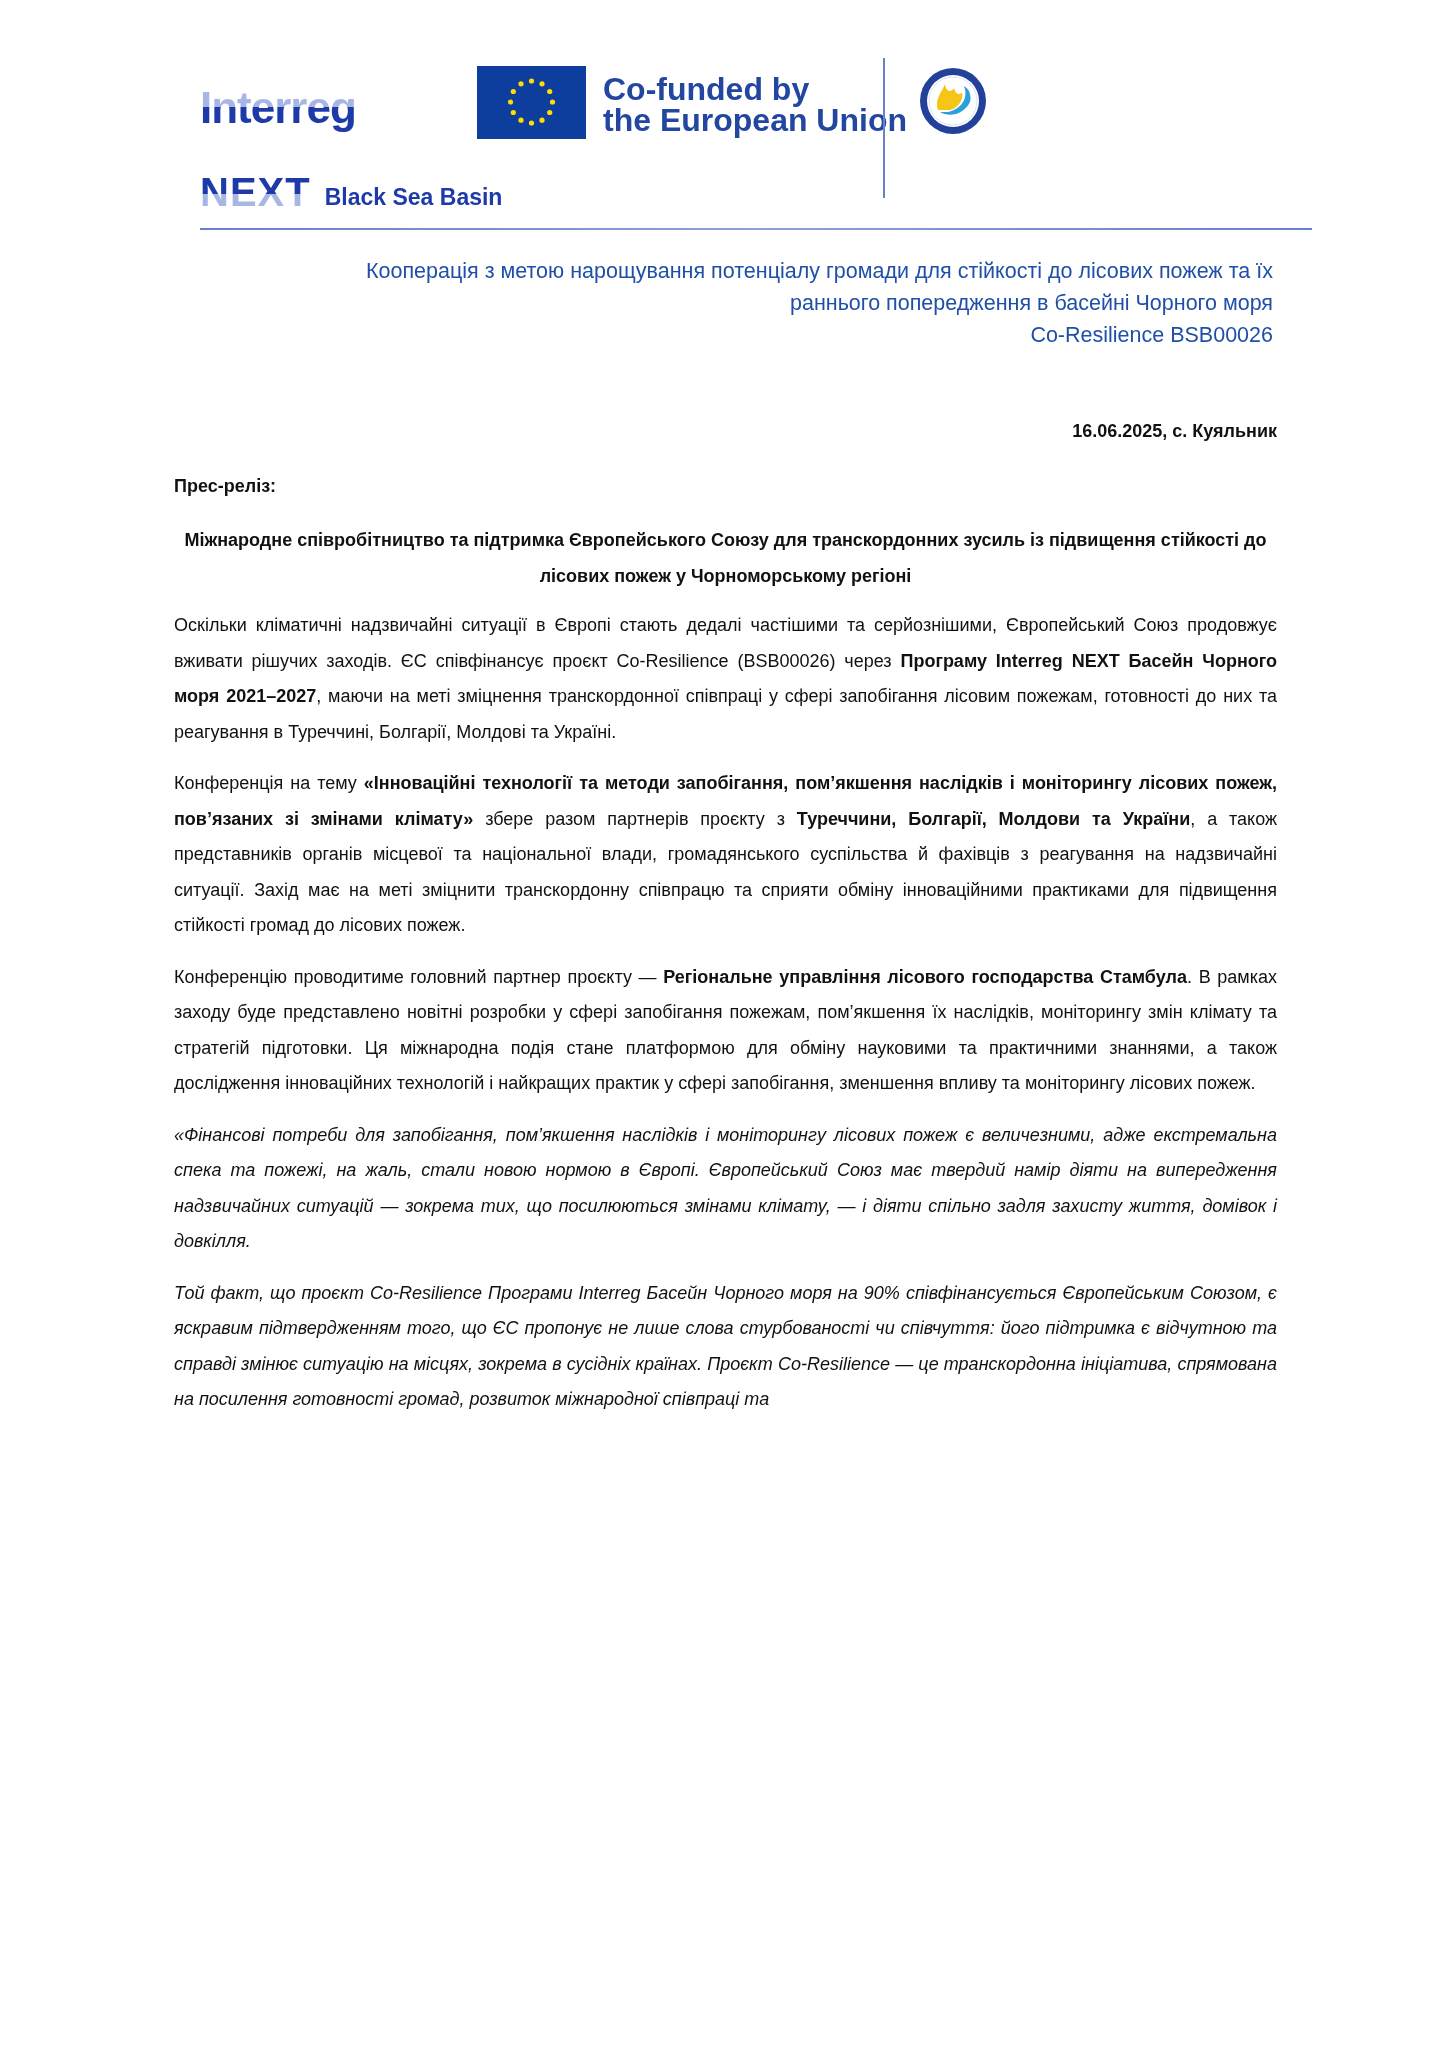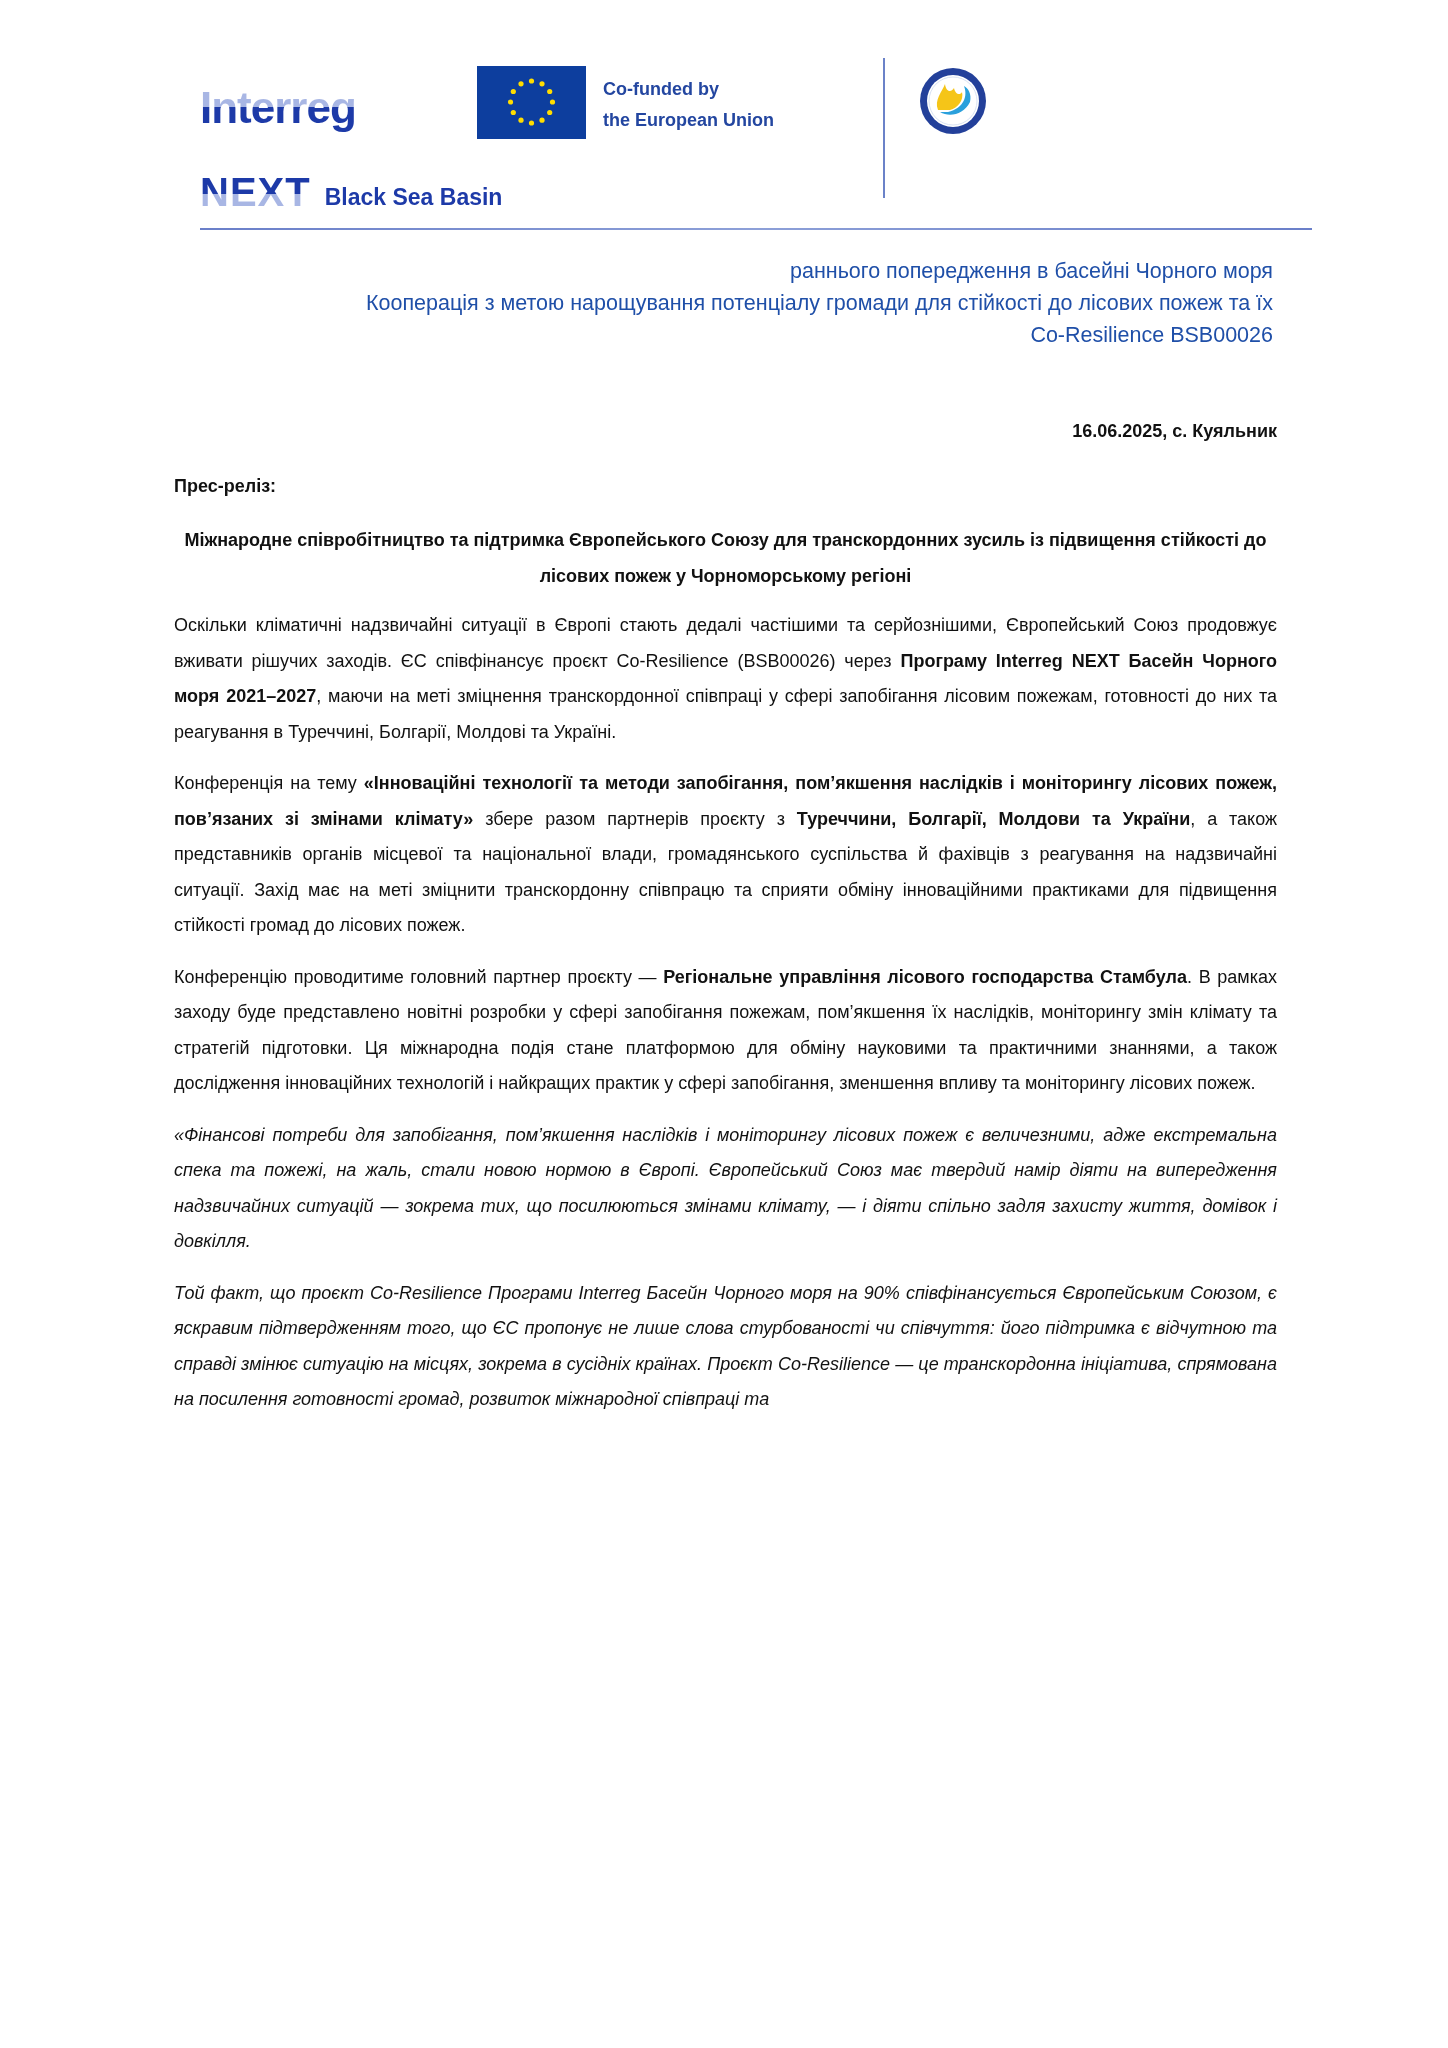--- a/index.html
+++ b/index.html
@@ -10,21 +10,21 @@
   .interreg-logo { position: absolute; left: 200px; top: 78px; width: 245px; height: 60px; }
   .interreg-text { font-family: "Liberation Sans", sans-serif; font-weight: 700; font-size: 44px;
                    letter-spacing: -1px; line-height: 60px;
                    background: linear-gradient(to bottom, #a8b6e4 0%, #a8b6e4 48%, #1d3aa8 48%, #1d3aa8 100%);
                    -webkit-background-clip: text; background-clip: text; color: transparent; }
 
   .eu-flag { position: absolute; left: 477px; top: 66px; width: 109px; height: 73px; background: #0d3e9e; }
   .eu-flag svg { width: 100%; height: 100%; display: block; }
 
   .cofunded { position: absolute; left: 603px; top: 74px; color: #2346a0; font-weight: 700;
-              font-size: 18px; line-height: 31px; }
+              font-size: 32px; line-height: 31px; }
 
   .next-logo { position: absolute; left: 200px; top: 172px; height: 40px; display: flex; align-items: flex-end; }
   .next-text { font-weight: 700; font-size: 40px; line-height: 40px; letter-spacing: 1px;
                background: linear-gradient(to bottom, #1d3aa8 0%, #1d3aa8 55%, #a8b6e4 55%, #a8b6e4 100%);
                -webkit-background-clip: text; background-clip: text; color: transparent; }
   .bsb-text { color: #1d3aa8; font-weight: 700; font-size: 23px; margin-left: 14px; line-height: 30px; }
 
   .v-divider { position: absolute; left: 883px; top: 58px; width: 2px; height: 140px; background: #6b82c8; }
 
   .project-logo { position: absolute; left: 918px; top: 66px; width: 70px; height: 70px; }
@@ -91,22 +91,22 @@
     <circle cx="35" cy="35" r="26" fill="#ffffff"></circle>
     <circle cx="35" cy="35" r="24" fill="#ffffff" stroke="#d9e3f3" stroke-width="1"></circle>
     <path d="M20 44 C 16 34, 24 26, 27 18 C 28 26, 33 27, 36 22 C 37 28, 42 30, 44 26 C 46 34, 40 42, 32 44 Z" fill="#f5c518"></path>
     <path d="M22 46 C 32 52, 46 48, 52 36 C 54 28, 50 22, 46 20 C 50 30, 46 42, 30 46 Z" fill="#2aa0dc"></path>
   </svg>
 </div>
 
 <div class="h-divider"></div>
 
 <div class="project-title">
+  <div>Кооперація з метою нарощування потенціалу громади для стійкості до лісових пожеж та їх</div>
   <div>раннього попередження в басейні Чорного моря</div>
-  <div>Кооперація з метою нарощування потенціалу громади для стійкості до лісових пожеж та їх</div>
   <div>Co-Resilience BSB00026</div>
 </div>
 
 <div class="doc">
   <div class="date-line">16.06.2025, с. Куяльник</div>
   <div class="press-label">Прес-реліз:</div>
   <div class="headline">Міжнародне співробітництво та підтримка Європейського Союзу для транскордонних зусиль із підвищення стійкості до лісових пожеж у Чорноморському регіоні</div>
 
   <p><span>Оскільки кліматичні надзвичайні ситуації в Європі стають дедалі частішими та серйознішими, Європейський Союз продовжує вживати рішучих заходів. ЄС співфінансує проєкт Co-Resilience (BSB00026) через </span><b>Програму Interreg NEXT Басейн Чорного моря 2021–2027</b><span>, маючи на меті зміцнення транскордонної співпраці у сфері запобігання лісовим пожежам, готовності до них та реагування в Туреччині, Болгарії, Молдові та Україні.</span></p>
 

